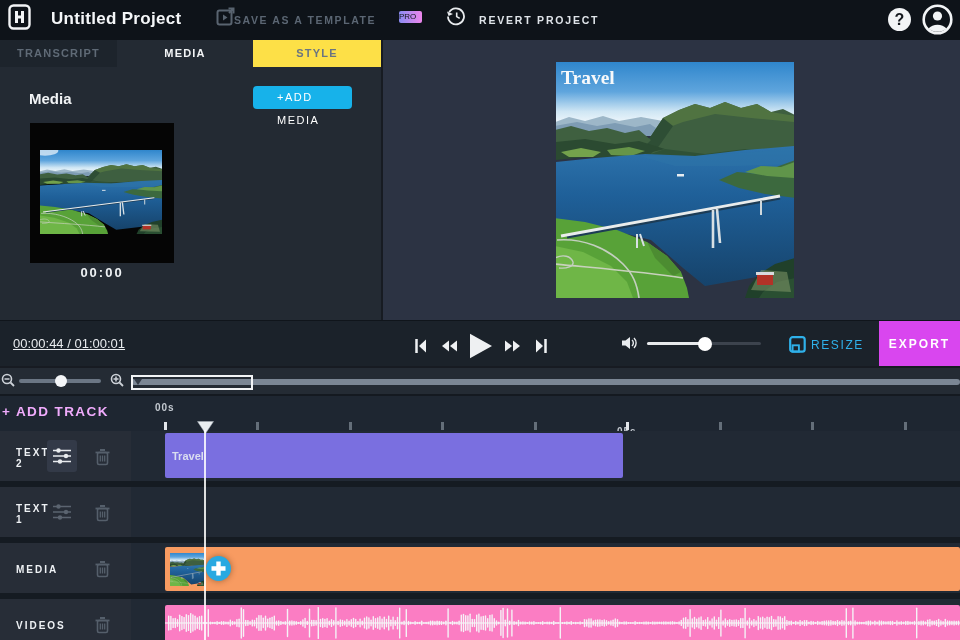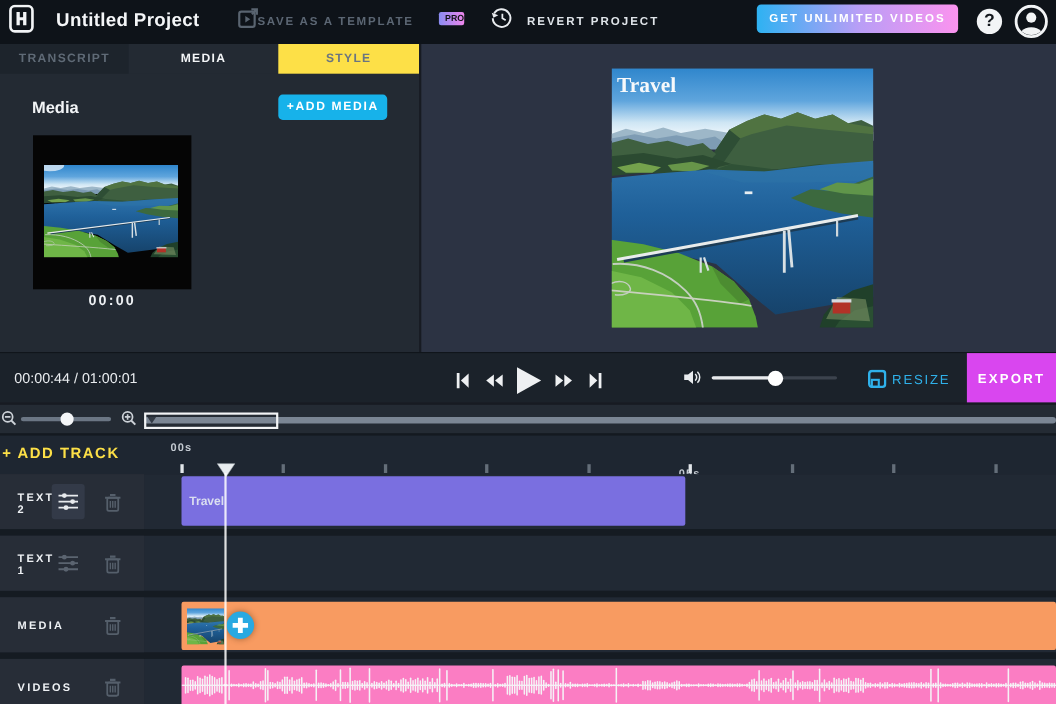--- a/index.html
+++ b/index.html
@@ -19,47 +19,46 @@
       <path d="M7 7 h3 v4.6 h3 V7 h3 v12 h-3 v-4.6 h-3 V19 H7 Z" fill="#f2f4f6"></path>
     </svg>
     <div class="abs" style="left:51px;top:9px;color:#f4f6f8;font-size:17px;font-weight:bold;letter-spacing:0.3px;">Untitled Project</div>
 
     <svg class="abs" style="left:216px;top:7px;" width="20" height="19" viewBox="0 0 20 19">
       <rect x="1.5" y="3.5" width="14" height="14" rx="2" fill="none" stroke="#596470" stroke-width="2"></rect>
       <path d="M7 7.5 l4.5 3 -4.5 3 Z" fill="#596470"></path>
       <path d="M12.5 1.5 h5 v5 M17.5 1.5 l-4.5 4.5" fill="none" stroke="#596470" stroke-width="2"></path>
     </svg>
     <div class="abs" style="left:234px;top:14px;color:#5b6673;font-size:10.5px;font-weight:bold;letter-spacing:1.6px;">SAVE AS A TEMPLATE</div>
-    <div class="abs" style="left:399px;top:11px;width:23px;height:12px;border-radius:2px;background:linear-gradient(90deg,#8a8cf2,#ee86ec);color:#101318;font-size:8px;font-weight:bold;text-align:right;line-height:12px;">PRO</div>
+    <div class="abs" style="left:399px;top:11px;width:23px;height:12px;border-radius:2px;background:linear-gradient(90deg,#8a8cf2,#ee86ec);color:#101318;font-size:8px;font-weight:normal;text-align:left;line-height:12px;">PRO</div>
 
     <svg class="abs" style="left:446px;top:7px;" width="20" height="19" viewBox="0 0 20 19">
       <path d="M3.2 5.2 A 8 8 0 1 1 2 9.5" fill="none" stroke="#e8ebee" stroke-width="1.8"></path>
       <path d="M1 4.5 l1.6 4.6 4.4 -2.2 Z" fill="#e8ebee"></path>
       <path d="M10.7 5.6 v4 l3 1.8" fill="none" stroke="#e8ebee" stroke-width="1.6"></path>
     </svg>
     <div class="abs" style="left:479px;top:14px;color:#dfe4e9;font-size:10.5px;font-weight:bold;letter-spacing:1.8px;">REVERT PROJECT</div>
 
-    <div class="abs" style="left:688px;top:4px;width:183px;height:26px;border-radius:4px;background:linear-gradient(90deg,#2eb2f2,#b79ef6,#fb93ef);color:#fff;font-size:10.5px;font-weight:bold;letter-spacing:1.8px;text-align:center;line-height:26px;">GET UNLIMITED VIDEOS</div>
 
     <div class="abs" style="left:888px;top:8px;width:23px;height:23px;border-radius:50%;background:#f2f4f6;color:#14181e;font-size:16px;font-weight:bold;text-align:center;line-height:23px;">?</div>
 
     <svg class="abs" style="left:922px;top:4px;" width="31" height="31" viewBox="0 0 31 31">
       <circle cx="15.5" cy="15.5" r="13.8" fill="none" stroke="#f2f4f6" stroke-width="2.6"></circle>
       <circle cx="15.5" cy="12" r="4.6" fill="#f2f4f6"></circle>
       <path d="M6.5 24.5 a 11 9 0 0 1 18 0 a 13.8 13.8 0 0 1 -18 0 Z" fill="#f2f4f6"></path>
     </svg>
   </div>
 
   <div class="abs" style="left:0;top:40px;width:381px;height:280px;background:#232a33;">
 
     <div class="abs" style="left:0;top:0;width:117px;height:27px;background:#1d242c;color:#5f6a76;font-size:11px;font-weight:bold;letter-spacing:1.2px;text-align:center;line-height:27px;">TRANSCRIPT</div>
     <div class="abs" style="left:117px;top:0;width:136px;height:27px;background:#232a33;color:#f2f4f6;font-size:11px;font-weight:bold;letter-spacing:1.2px;text-align:center;line-height:27px;">MEDIA</div>
     <div class="abs" style="left:253px;top:0;width:128px;height:27px;background:#fde047;color:#6a7581;font-size:11px;font-weight:bold;letter-spacing:1.2px;text-align:center;line-height:27px;">STYLE</div>
     <div class="abs" style="left:29px;top:50px;color:#f2f4f6;font-size:15px;font-weight:bold;">Media</div>
-    <div class="abs" style="left:253px;top:46px;width:99px;height:23px;border-radius:4px;background:#17b2ea;color:#fff;font-size:11px;font-weight:bold;letter-spacing:1.5px;text-align:center;line-height:23px;">+ADD MEDIA</div>
+    <div class="abs" style="left:253px;top:46px;width:99px;height:23px;border-radius:4px;background:#17b2ea;color:#fff;font-size:11px;font-weight:normal;letter-spacing:1.5px;text-align:left;line-height:23px;padding-left:24px;">+ADD MEDIA</div>
 
     <div class="abs" style="left:30px;top:83px;width:144px;height:140px;background:#050505;"></div>
     <div class="abs" style="left:40px;top:110px;width:122px;height:84px;overflow:hidden;"><svg width="122" height="84" viewBox="0 0 240 236" preserveAspectRatio="none">
 <defs>
 <linearGradient id="skyB" x1="0" y1="0" x2="0" y2="1">
  <stop offset="0" stop-color="#2f86cc"></stop>
               <stop offset="0.45" stop-color="#5fa5dd"></stop>
               <stop offset="0.75" stop-color="#cfe6f4"></stop>
               <stop offset="0.92" stop-color="#eef6fb"></stop>
 </linearGradient>
@@ -173,21 +172,21 @@
 <path d="M206 139 l0 14" stroke="#cfd8dc" stroke-width="2"></path>
 <rect x="122" y="112" width="7" height="2.5" fill="#e8eef2"></rect>
 <path d="M196 228 L206 208 L232 210 L236 230 Z" fill="#8aa06e" opacity="0.5"></path>
           <rect x="202" y="212" width="16" height="11" fill="#b23227"></rect>
 <rect x="201" y="210" width="18" height="3" fill="#d8dade"></rect>
 <text x="6" y="22" font-family="Liberation Serif, serif" font-weight="bold" font-size="19.5" fill="#f7f9fb">Travel</text>
 </svg></div>
   </div>
 
   <div class="abs" style="left:0;top:320px;width:960px;height:46px;background:#1b222a;border-top:1px solid #10151b;">
-    <div class="abs" style="left:13px;top:15px;color:#e8ebee;font-size:13px;">00:00:44 / 01:00:01</div>
+    <div class="abs" style="left:13px;top:15px;color:#e8ebee;font-size:13px;text-decoration:underline;">00:00:44 / 01:00:01</div>
 
     <svg class="abs" style="left:413px;top:11px;" width="140" height="28" viewBox="0 0 140 28">
         <path d="M3.5 7 v14" stroke="#eef0f2" stroke-width="2.5"></path>
         <path d="M13 7.5 L6 14 L13 20.5 Z" fill="#eef0f2"></path>
         <path d="M36 8.5 L29 14 L36 19.5 Z" fill="#eef0f2"></path>
         <path d="M44 8.5 L37 14 L44 19.5 Z" fill="#eef0f2"></path>
         <path d="M57 1.8 L79 14 L57 26.2 Z" fill="#eef0f2"></path>
         <path d="M92 8.5 L99 14 L92 19.5 Z" fill="#eef0f2"></path>
         <path d="M100 8.5 L107 14 L100 19.5 Z" fill="#eef0f2"></path>
         <path d="M123 7.5 L130 14 L123 20.5 Z" fill="#eef0f2"></path>
@@ -227,21 +226,21 @@
     <div class="abs" style="left:131px;top:11px;width:829px;height:6px;border-radius:3px;background:#7b8694;"></div>
     <div class="abs" style="left:131px;top:7px;width:122px;height:15px;border:2px solid #f2f4f6;"></div>
     <svg class="abs" style="left:133px;top:11px;" width="10" height="6" viewBox="0 0 10 6">
         <path d="M1 0 h8 L5 6 Z" fill="#333b46"></path>
       </svg>
   </div>
 
   <div class="abs" style="left:0;top:394px;width:960px;height:246px;background:#151b22;">
 
     <div class="abs" style="left:0;top:0;width:960px;height:37px;background:#1e2631;border-top:2px solid #141920;"></div>
-    <div class="abs" style="left:2px;top:10px;color:#fde047;font-size:13.5px;font-weight:bold;letter-spacing:1.4px;">+ ADD TRACK</div>
+    <div class="abs" style="left:2px;top:10px;color:#f0abfc;font-size:13.5px;font-weight:bold;letter-spacing:1.4px;">+ ADD TRACK</div>
     <div class="abs" style="left:155px;top:8px;color:#c3c9d0;font-size:10px;font-weight:bold;letter-spacing:1px;">00s</div>
     <div class="abs" style="left:617px;top:8px;color:#c3c9d0;font-size:10px;font-weight:bold;letter-spacing:1px;margin-top:24px;">05s</div>
     <div class="abs" style="left:163.5px;top:28px;width:3px;height:8px;background:#e2e6ea;"></div>
       <div class="abs" style="left:256.0px;top:28px;width:3px;height:8px;background:#646e79;"></div>
       <div class="abs" style="left:348.5px;top:28px;width:3px;height:8px;background:#646e79;"></div>
       <div class="abs" style="left:441.0px;top:28px;width:3px;height:8px;background:#646e79;"></div>
       <div class="abs" style="left:533.5px;top:28px;width:3px;height:8px;background:#646e79;"></div>
       <div class="abs" style="left:626.0px;top:28px;width:3px;height:8px;background:#e2e6ea;"></div>
       <div class="abs" style="left:718.5px;top:28px;width:3px;height:8px;background:#646e79;"></div>
       <div class="abs" style="left:811.0px;top:28px;width:3px;height:8px;background:#646e79;"></div>

